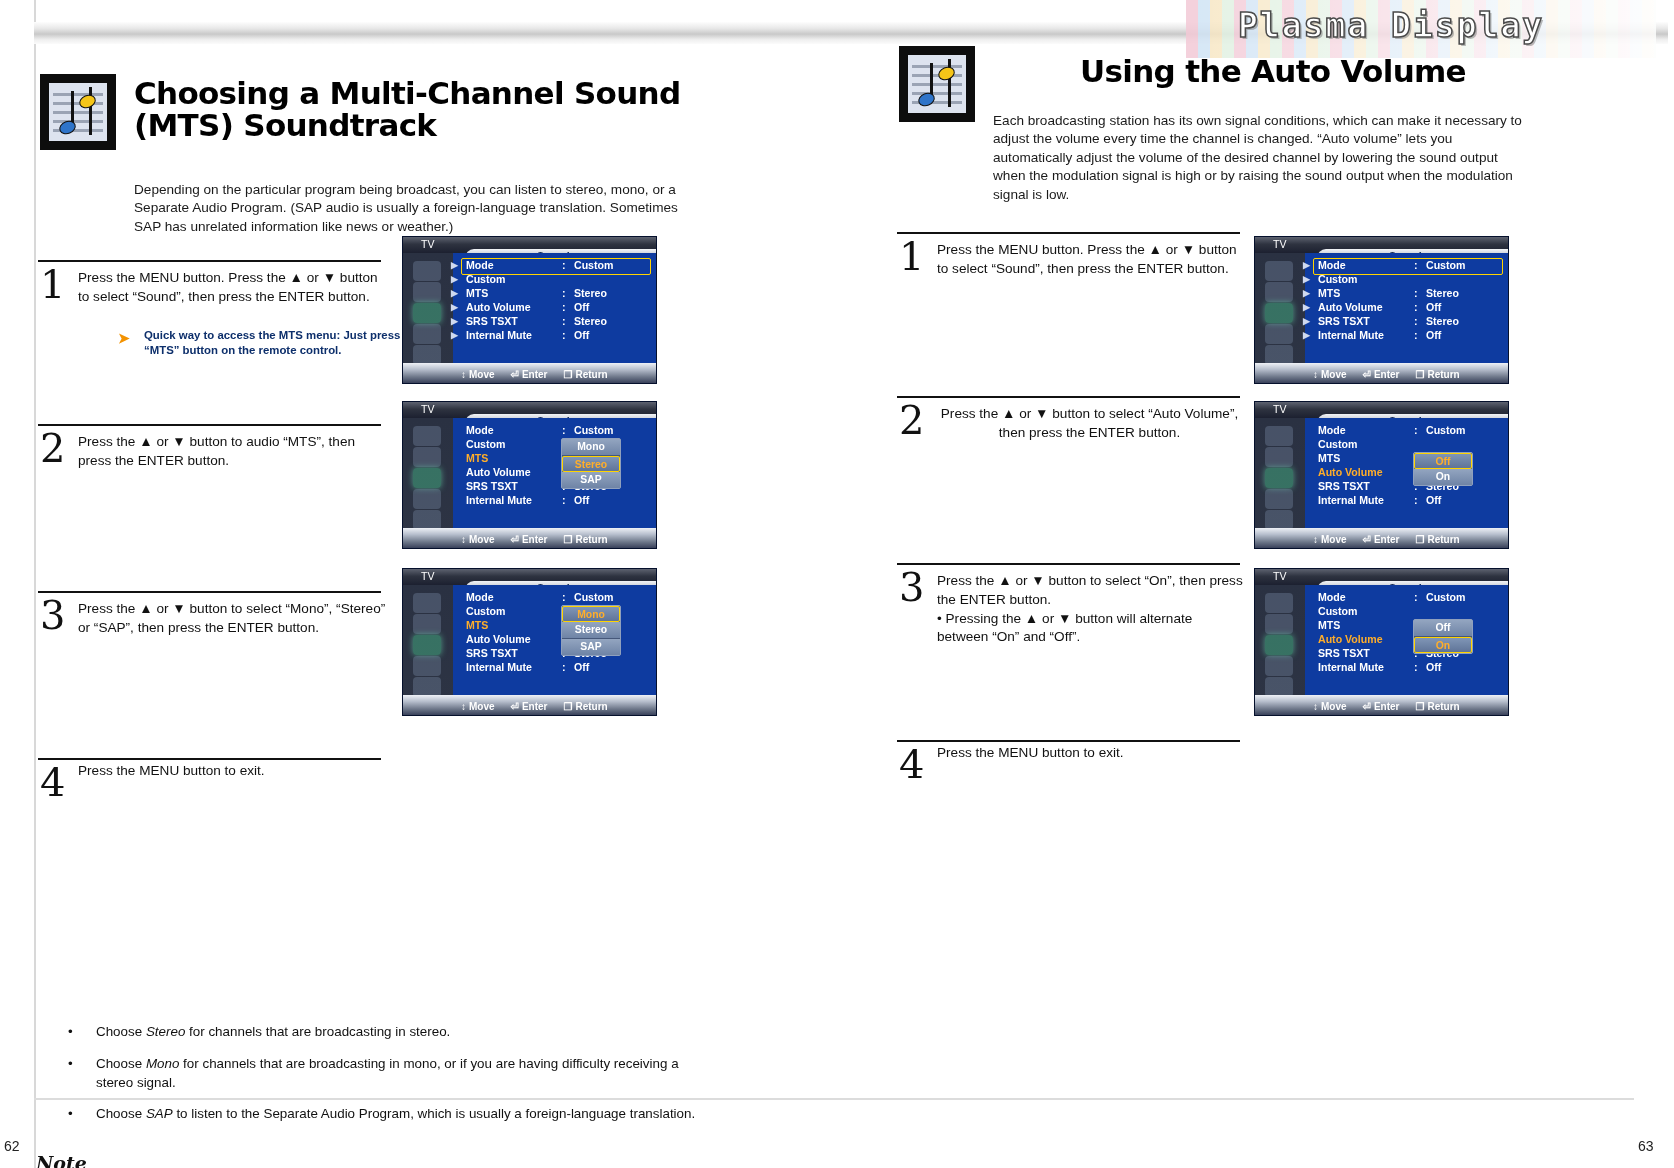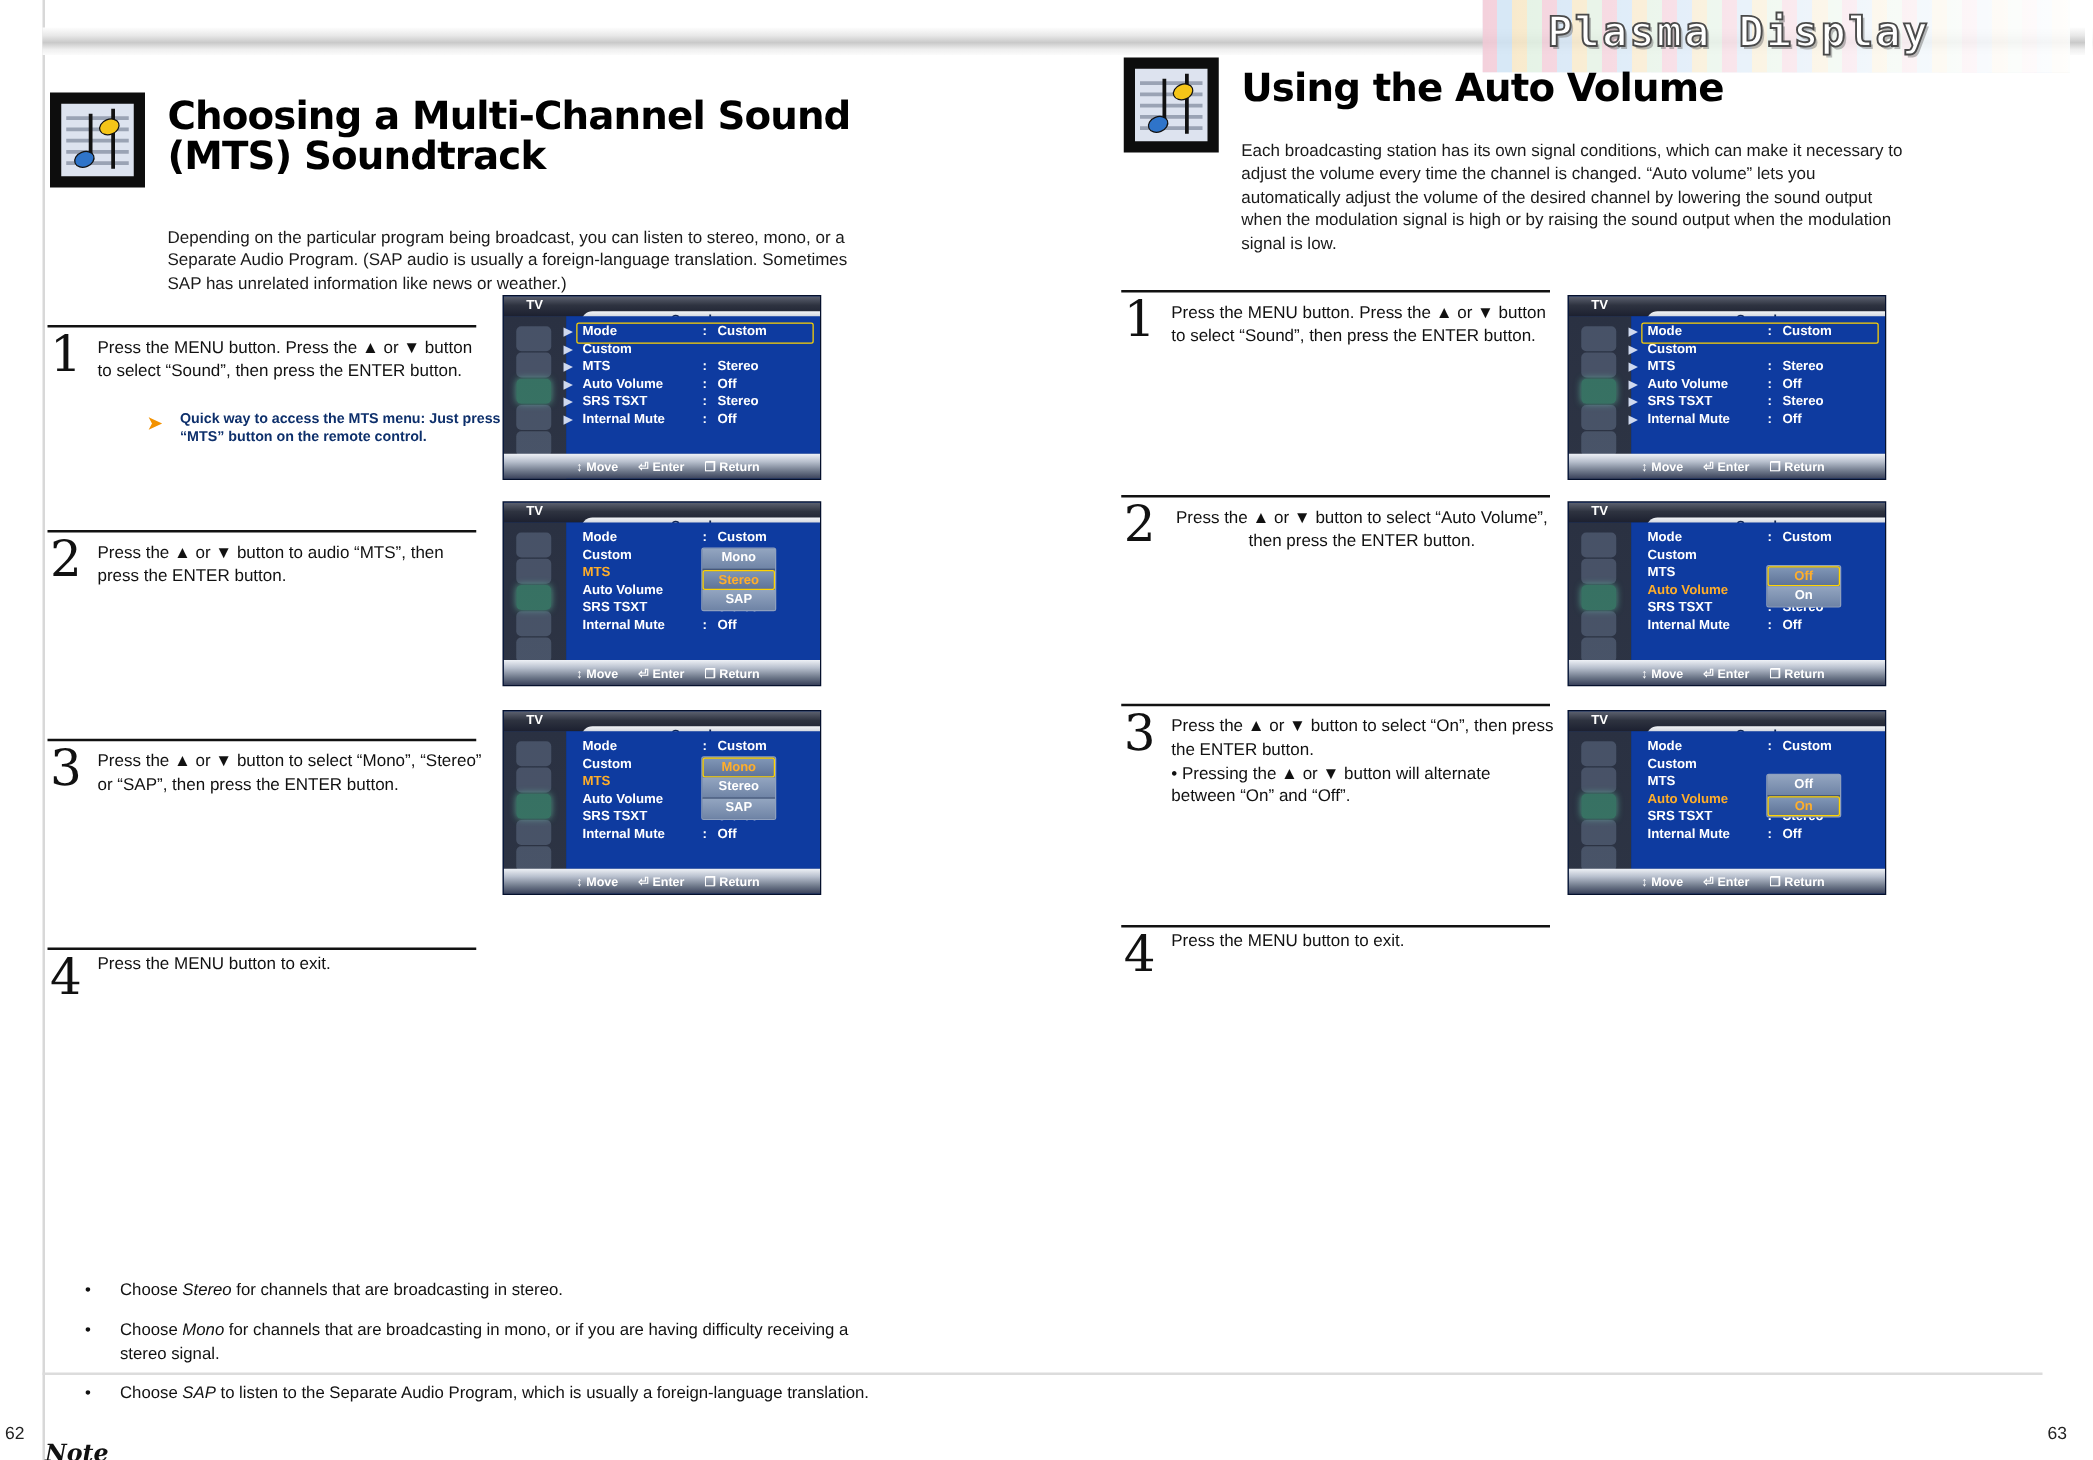--- a/index.html
+++ b/index.html
@@ -54,21 +54,21 @@
   .step .txt{position:absolute;left:40px;top:9px;font-size:13.6px;line-height:1.38;color:#111;}
 
   .callout{position:absolute;font-size:11.4px;line-height:1.32;font-weight:700;color:#0d2f6b;}
   .callout .arrow{position:absolute;left:-26px;top:1px;color:#f39200;font-size:14px;}
 
   
   .osd{position:absolute;width:253px;height:146px;background:#0a2a6e;overflow:hidden;
        box-shadow:0 0 0 1px #05102c;}
   .osd .title{position:absolute;left:0;top:0;width:253px;height:16px;
        background:linear-gradient(180deg,#5d6270 0%,#2e3340 45%,#1c2030 100%);}
-  .osd .title .tv{position:absolute;left:18px;top:1px;font-size:10.5px;font-weight:700;color:#fff;}
+  .osd .title .tv{position:absolute;left:18px;top:1px;font-size:10.5px;font-weight:400;color:#fff;}
   .osd .title .cap{position:absolute;left:62px;top:12px;width:191px;height:16px;
        background:linear-gradient(180deg,#f2f4f7 0%,#c3c8d2 40%,#8d93a2 75%,#6c7382 100%);
        border-top-left-radius:9px;}
   .osd .title .cap span{position:absolute;left:72px;top:1px;font-size:10.5px;font-weight:700;color:#11254f;}
   .osd .rail{position:absolute;left:0;top:16px;width:50px;bottom:0;
        background:linear-gradient(180deg,#2a3142 0%,#2d3444 100%);}
   .osd .rail .ic{position:absolute;left:10px;width:28px;height:20px;border-radius:4px;
        background:rgba(140,160,190,.30);}
   .osd .rail .ic.sel{background:rgba(70,190,140,.45);box-shadow:0 0 6px rgba(120,255,200,.5);}
   .osd .body{position:absolute;left:50px;top:16px;right:0;bottom:20px;background:#0e3ba0;}
@@ -191,21 +191,21 @@
       <div class="ln" style="top:28px;"></div>
         <div class="ln" style="top:37px;"></div>
       <div class="ln" style="top:46px;"></div>
       <div class="note-stem" style="left:22px;top:8px;height:38px;"></div>
       <div class="note-stem" style="left:40px;top:4px;height:48px;"></div>
       <div class="note-head" style="left:10px;top:38px;background:#2f74c9;"></div>
       <div class="note-head" style="left:30px;top:12px;background:#f5c518;"></div>
     </div>
   </div>
 
-  <div class="sec-title" style="left:100px;top:56px;width:560px;">Using the Auto Volume</div>
+  <div class="sec-title" style="left:100px;top:56px;width:560px;text-align:center;">Using the Auto Volume</div>
   <div class="sec-intro" style="left:100px;top:112px;width:534px;">Each broadcasting station has its own signal conditions, which can make it necessary to adjust the volume every time the channel is changed. “Auto volume” lets you automatically adjust the volume of the desired channel by lowering the sound output when the modulation signal is high or by raising the sound output when the modulation signal is low.</div>
 
   <div class="step" style="left:4px;top:232px;width:343px;">
     <div class="rule" style="width:343px;"></div>
     <div class="num">1</div>
     <div class="txt" style="width:305px;">Press the MENU button. Press the ▲ or ▼ button to select “Sound”, then press the ENTER button.</div>
   </div>
 
   <div class="step" style="left:4px;top:396px;width:343px;">
     <div class="rule" style="width:343px;"></div>

